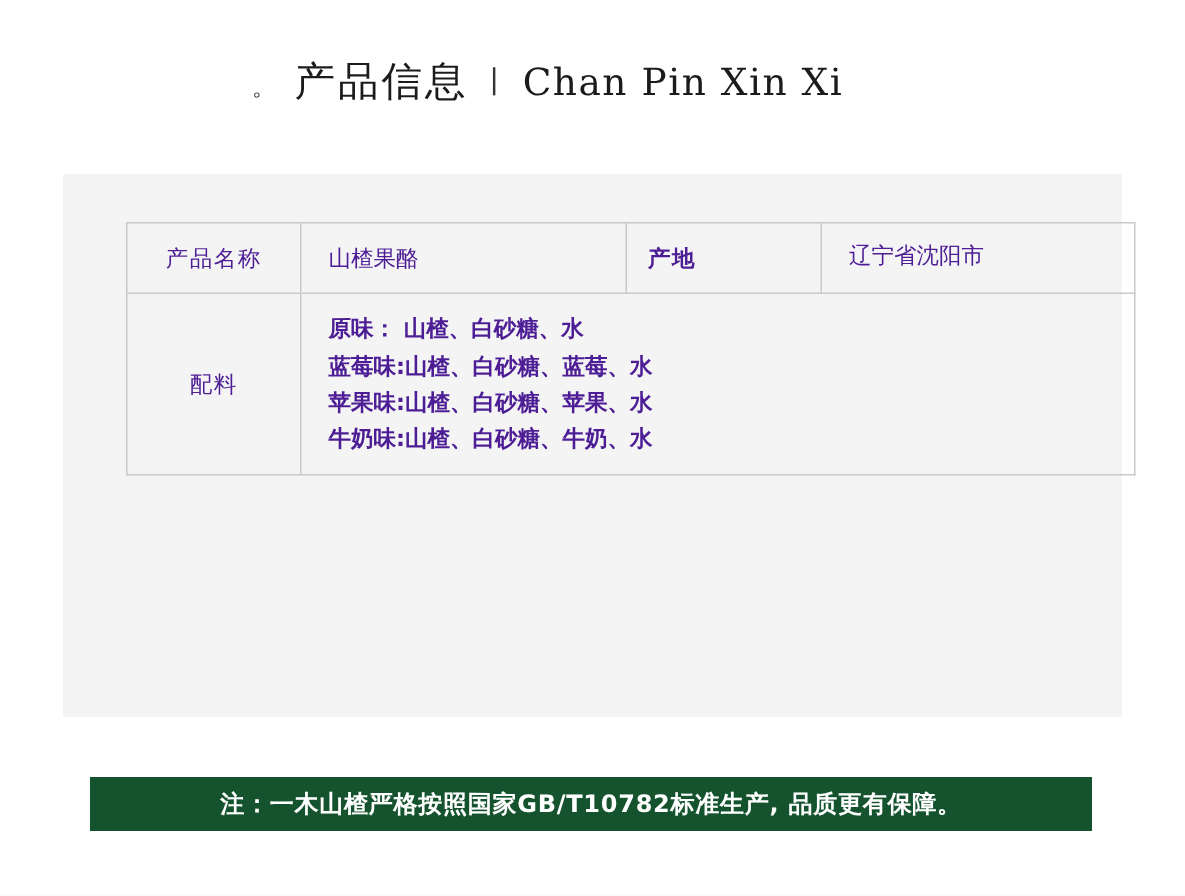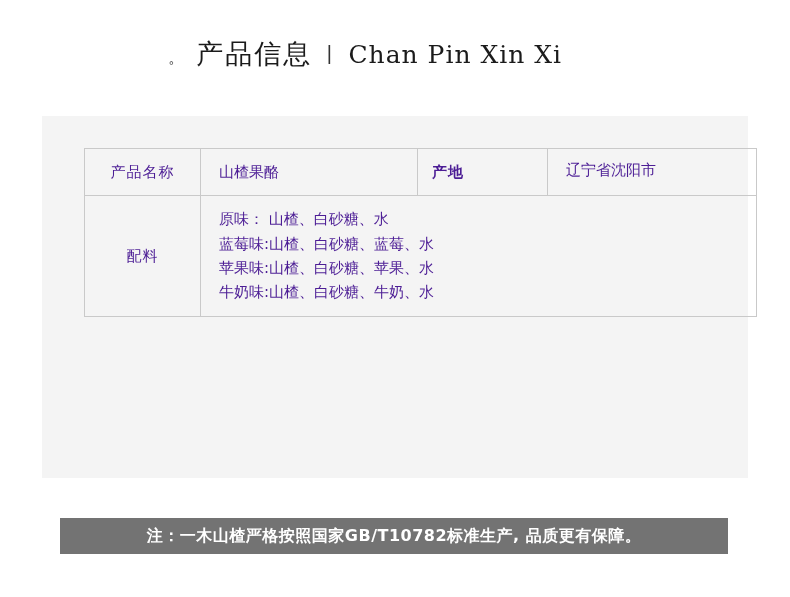--- a/index.html
+++ b/index.html
@@ -113,33 +113,34 @@
   td.val-right {
     width: 190px;
     font-family: Liberation Mono, monospace;
   }
   td.ingredients {
     height: 100px;
     padding-top: 10px;
     padding-bottom: 10px;
     vertical-align: middle;
     line-height: 1.62;
+    font-weight: bold;
   }
   .ing-line {
     white-space: nowrap;
   }
 
   
   .note-bar {
     position: absolute;
     left: 60px;
     top: 518px;
     width: 668px;
     height: 36px;
-    background: #737373;
+    background: #14532d;
     color: #ffffff;
     font-family: "DejaVu Sans", "Liberation Sans", sans-serif;
     font-size: 16px;
     font-weight: bold;
     letter-spacing: 0.5px;
     display: flex;
     align-items: center;
     justify-content: center;
     white-space: nowrap;
   }

